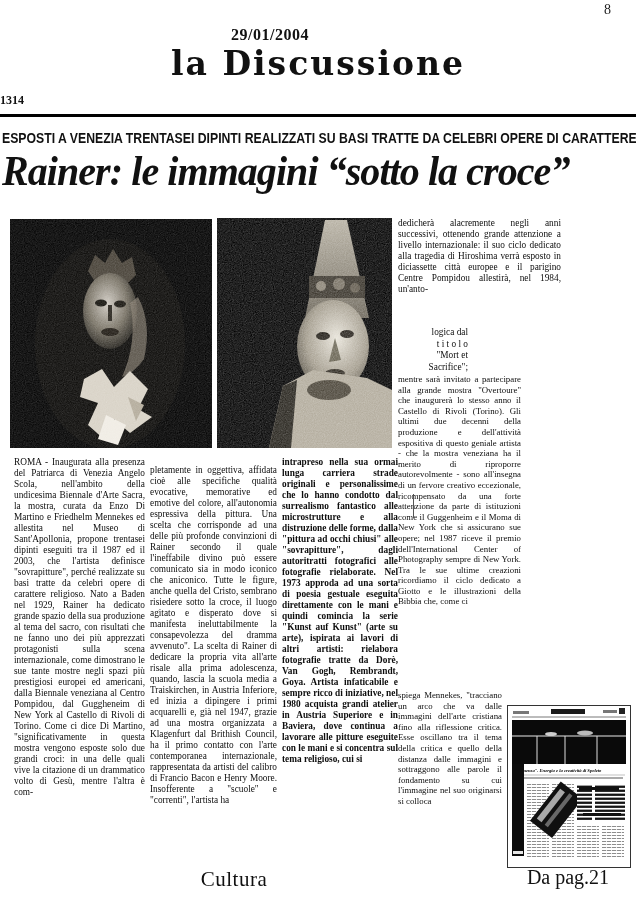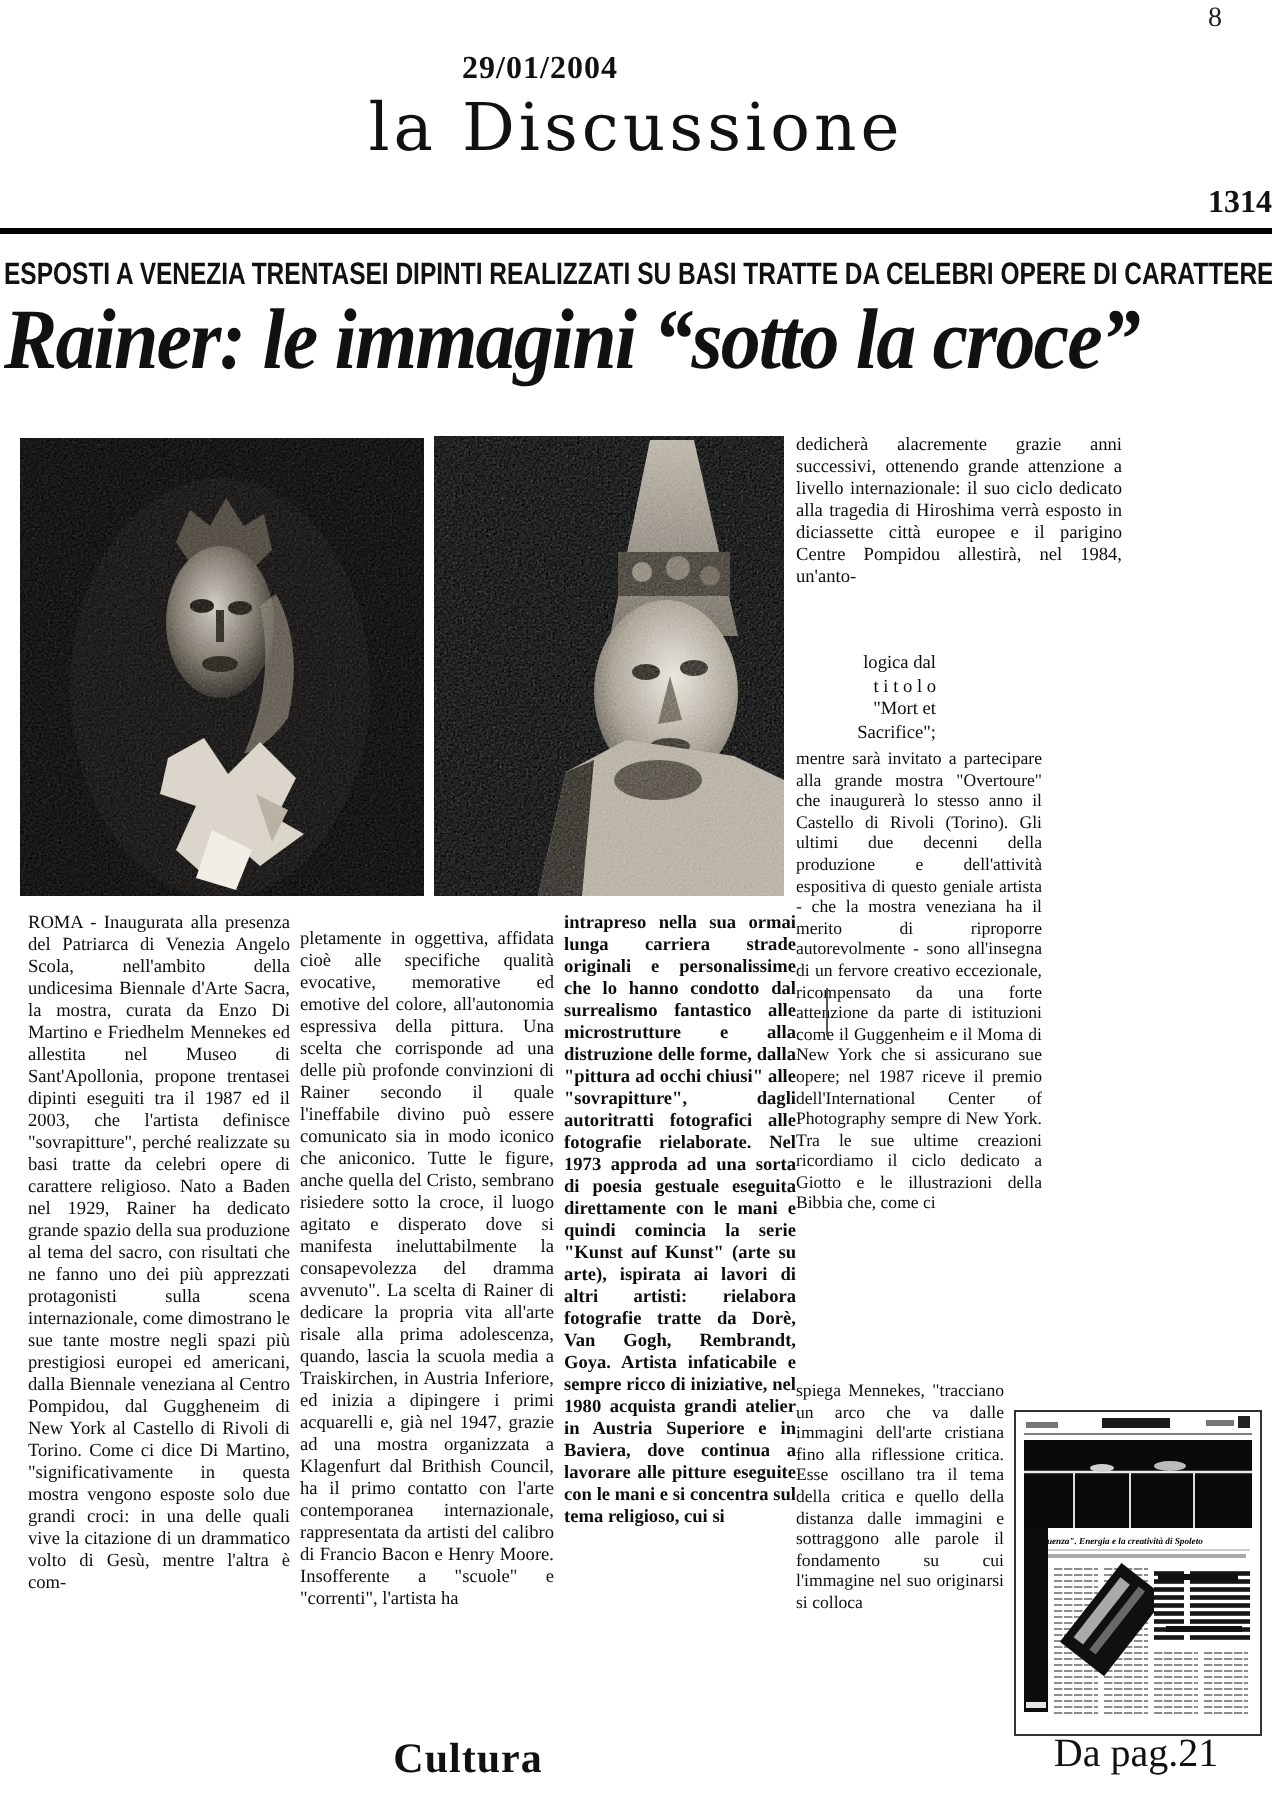--- a/index.html
+++ b/index.html
@@ -6,43 +6,43 @@
   .page{
     position:relative;width:636px;height:900px;margin:0 auto;
     background:#ffffff;color:#111;
     font-family:"Liberation Serif", serif;
     overflow:hidden;
   }
   .abs{position:absolute;}
   .pageno{left:604px;top:2px;font-size:14px;color:#222;}
   .date{left:0;top:26px;width:540px;text-align:center;font-weight:bold;font-size:16px;letter-spacing:.5px;}
   .masthead{left:0;top:44px;width:636px;text-align:center;font-family:"DejaVu Serif",serif;
-    font-weight:normal;font-size:33px;letter-spacing:2px;}
-  .issue{left:0;top:93px;width:636px;text-align:right;font-weight:bold;font-size:16px;}
+    font-weight:bold;font-size:33px;letter-spacing:2px;}
+  .issue{left:0;top:93px;width:636px;text-align:left;font-weight:bold;font-size:12px;}
   .rule{left:0;top:114px;width:636px;height:3px;background:#000;}
   .kicker{left:2px;top:129px;white-space:nowrap;font-family:"Liberation Sans",sans-serif;
     font-weight:bold;font-size:15.5px;transform:scaleX(0.79);transform-origin:0 0;letter-spacing:0;}
   .headline{left:2px;top:146px;white-space:nowrap;font-weight:bold;font-style:italic;
     font-size:43px;letter-spacing:-1px;transform:scaleX(0.93);transform-origin:0 0;}
   .photo{border:0;line-height:0;}
   .photo-left{left:10px;top:219px;}
   .photo-right{left:217px;top:218px;}
   .col{font-size:9.3px;line-height:11px;text-align:justify;color:#0d0d0d;}
   .col1{left:14px;top:457px;width:131px;height:410px;}
   .col2{left:150px;top:465px;width:127px;height:410px;}
   .col3{left:282px;top:457px;width:116px;height:410px;font-weight:bold;}
   .col4a{left:398px;top:218px;width:163px;}
   .col4b{left:398px;top:327px;width:70px;white-space:pre-line;text-align:right;line-height:11.5px;}
   .col4c{left:398px;top:374px;width:123px;height:314px;overflow:hidden;font-size:8.8px;line-height:10.6px;}
   .col4d{left:398px;top:690px;width:104px;font-size:8.8px;line-height:10.6px;}
   .lead{font-weight:normal;}
   .divider-artifact{left:413px;top:494px;width:1px;height:24px;background:#555;}
   .thumb{left:507px;top:705px;line-height:0;}
   .dapag{left:500px;top:866px;width:136px;text-align:center;font-weight:normal;font-size:20px;}
-  .cultura{left:158px;top:867px;width:152px;text-align:center;font-weight:bold;font-size:21px;letter-spacing:.5px;}
+  .cultura{left:158px;top:867px;width:152px;text-align:center;font-weight:normal;font-size:21px;letter-spacing:.5px;}
 </style>
 </head>
 <body>
 
 <div class="page">
 
   <div class="abs pageno">8</div>
   <div class="abs date">29/01/2004</div>
   <div class="abs masthead">la Discussione</div>
   <div class="abs issue">1314</div>
@@ -111,21 +111,21 @@
     </svg>
   </figure>
 
   <div class="abs col col1">
     <b class="lead">ROMA</b>
     <span>-  Inaugurata alla presenza del Patriarca di Venezia Angelo Scola, nell'ambito della undicesima Biennale d'Arte Sacra, la mostra, curata da Enzo Di Martino e Friedhelm Mennekes ed allestita nel Museo di Sant'Apollonia, propone trentasei dipinti eseguiti tra il 1987 ed il 2003, che l'artista definisce "sovrapitture", perché realizzate su basi tratte da celebri opere di carattere religioso. Nato a Baden nel 1929, Rainer ha dedicato grande spazio della sua produzione al tema del sacro, con risultati che ne fanno uno dei più apprezzati protagonisti sulla scena internazionale, come dimostrano le sue tante mostre negli spazi più prestigiosi europei ed americani, dalla Biennale veneziana al Centro Pompidou, dal Guggheneim di New York al Castello di Rivoli di Torino. Come ci dice Di Martino, "significativamente in questa mostra vengono esposte solo due grandi croci: in una delle quali vive la citazione di un drammatico volto di Gesù, mentre l'altra è com-</span>
   </div>
   <div class="abs col col2">pletamente in oggettiva, affidata cioè alle specifiche qualità evocative, memorative ed emotive del colore, all'autonomia espressiva della pittura. Una scelta che corrisponde ad una delle più profonde convinzioni di Rainer secondo il quale l'ineffabile divino può essere comunicato sia in modo iconico che aniconico. Tutte le figure, anche quella del Cristo, sembrano risiedere sotto la croce, il luogo agitato e disperato dove si manifesta ineluttabilmente la consapevolezza del dramma avvenuto". La scelta di Rainer di dedicare la propria vita all'arte risale alla prima adolescenza, quando, lascia la scuola media a Traiskirchen, in Austria Inferiore, ed inizia a dipingere i primi acquarelli e, già nel 1947, grazie ad una mostra organizzata a Klagenfurt dal Brithish Council, ha il primo contatto con l'arte contemporanea internazionale, rappresentata da artisti del calibro di Francio Bacon e Henry Moore. Insofferente a "scuole" e "correnti", l'artista ha</div>
   <div class="abs col col3">intrapreso nella sua ormai lunga carriera strade originali e personalissime che lo hanno condotto dal surrealismo fantastico alle microstrutture e alla distruzione delle forme, dalla "pittura ad occhi chiusi" alle "sovrapitture", dagli autoritratti fotografici alle fotografie rielaborate. Nel 1973 approda ad una sorta di poesia gestuale eseguita direttamente con le mani e quindi comincia la serie "Kunst auf Kunst" (arte su arte), ispirata ai lavori di altri artisti: rielabora fotografie tratte da Dorè, Van Gogh, Rembrandt, Goya. Artista infaticabile e sempre ricco di iniziative, nel 1980 acquista grandi atelier in Austria Superiore e in Baviera, dove continua a lavorare alle pitture eseguite con le mani e si concentra sul tema religioso, cui si</div>
 
-  <div class="abs col col4a">dedicherà alacremente grazie anni successivi, ottenendo grande attenzione a livello internazionale: il suo ciclo dedicato alla tragedia di Hiroshima verrà esposto in diciassette città europee e il parigino Centre Pompidou allestirà, nel 1984, un'anto-</div>
+  <div class="abs col col4a">dedicherà alacremente negli anni successivi, ottenendo grande attenzione a livello internazionale: il suo ciclo dedicato alla tragedia di Hiroshima verrà esposto in diciassette città europee e il parigino Centre Pompidou allestirà, nel 1984, un'anto-</div>
   <div class="abs col col4b">logica dal
 t i t o l o
 "Mort et
 Sacrifice";</div>
   <div class="abs col col4c">mentre sarà invitato a partecipare alla grande mostra "Overtoure" che inaugurerà lo stesso anno il Castello di Rivoli (Torino). Gli ultimi due decenni della produzione e dell'attività espositiva di questo geniale artista - che la mostra veneziana ha il merito di riproporre autorevolmente - sono all'insegna di un fervore creativo eccezionale, ricompensato da una forte attenzione da parte di istituzioni come il Guggenheim e il Moma di New York che si assicurano sue opere; nel 1987 riceve il premio dell'International Center of Photography sempre di New York. Tra le sue ultime creazioni ricordiamo il ciclo dedicato a Giotto e le illustrazioni della Bibbia che, come ci</div>
   <div class="abs col col4d">spiega Mennekes, "tracciano un arco che va dalle immagini dell'arte cristiana fino alla riflessione critica. Esse oscillano tra il tema della critica e quello della distanza dalle immagini e sottraggono alle parole il fondamento su cui l'immagine nel suo originarsi si colloca</div>
 
   <div class="abs divider-artifact"></div>
 
   <figure class="abs thumb" style="margin:0">

